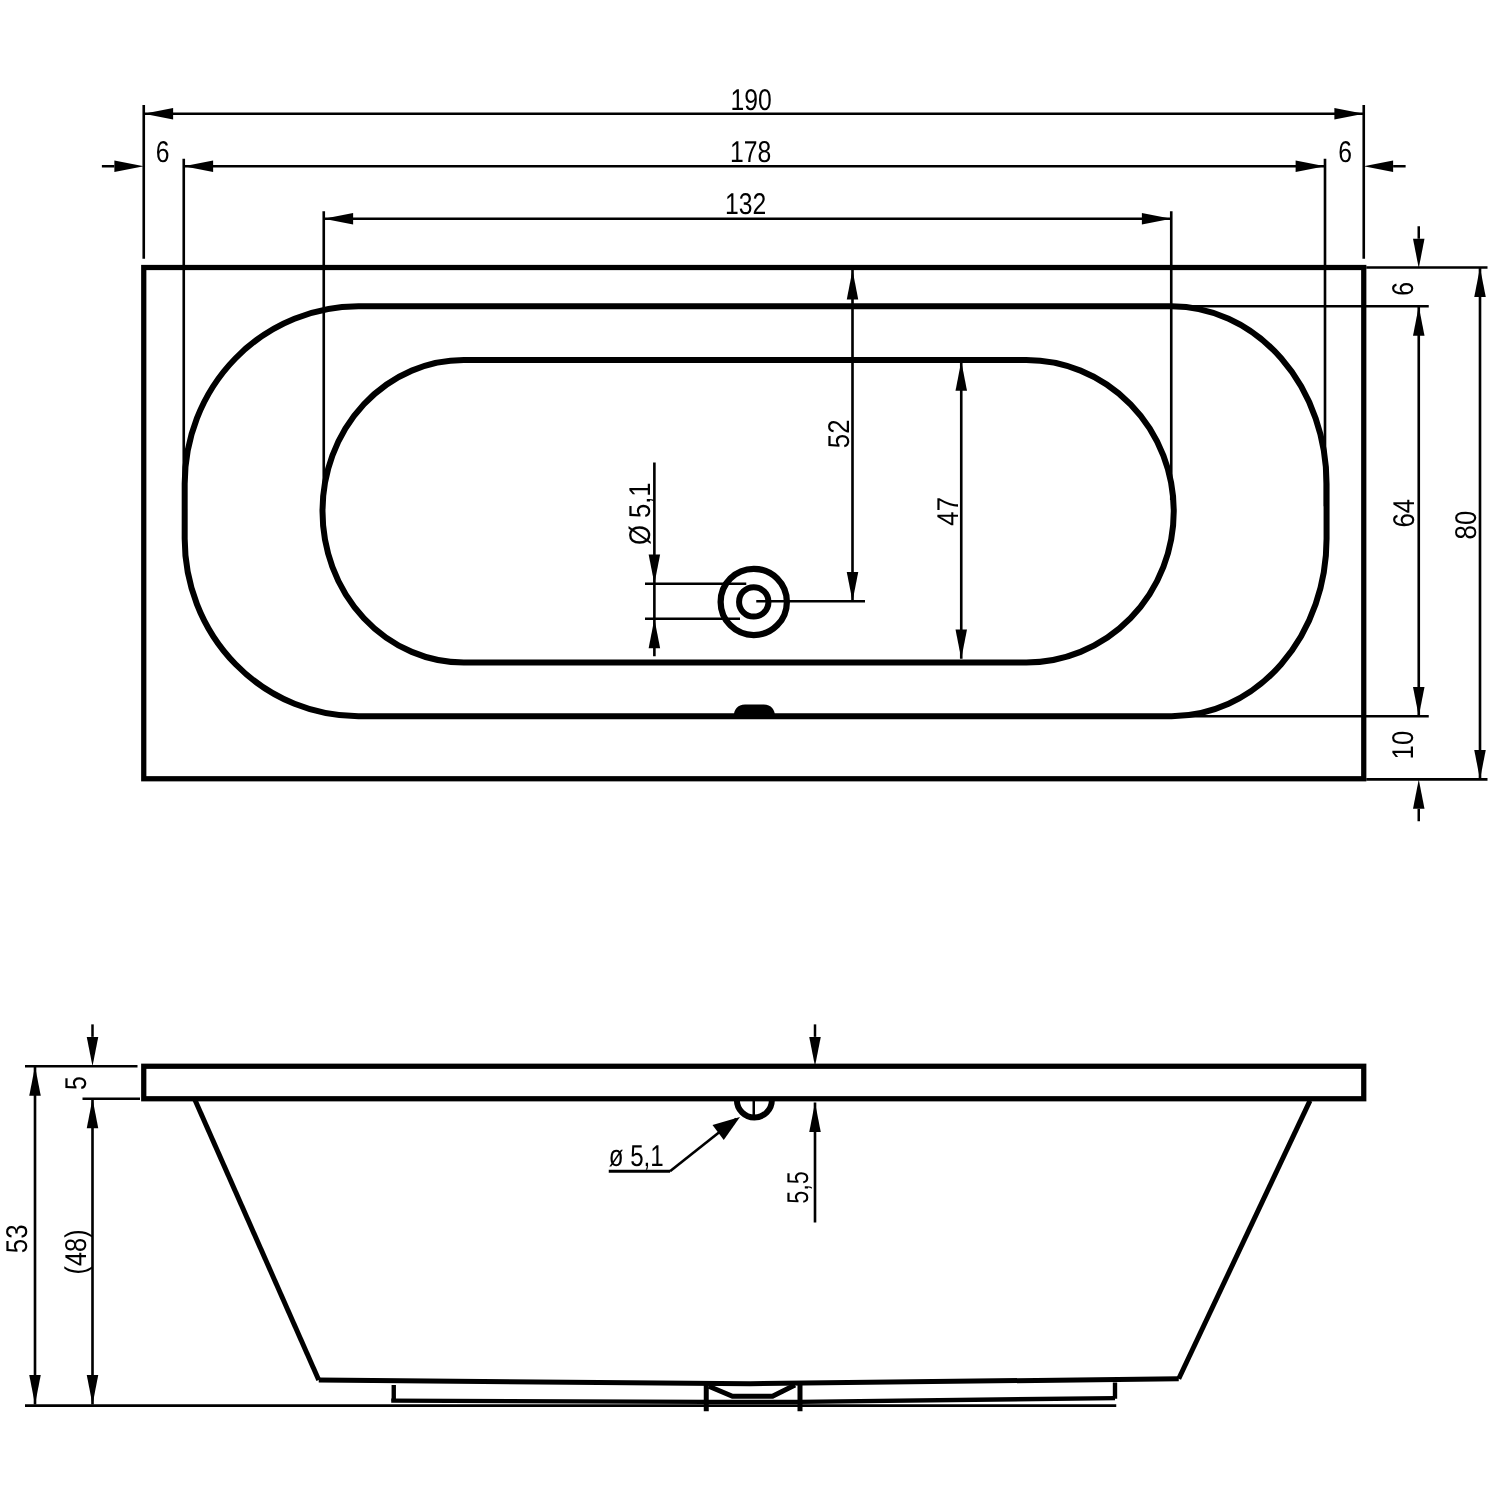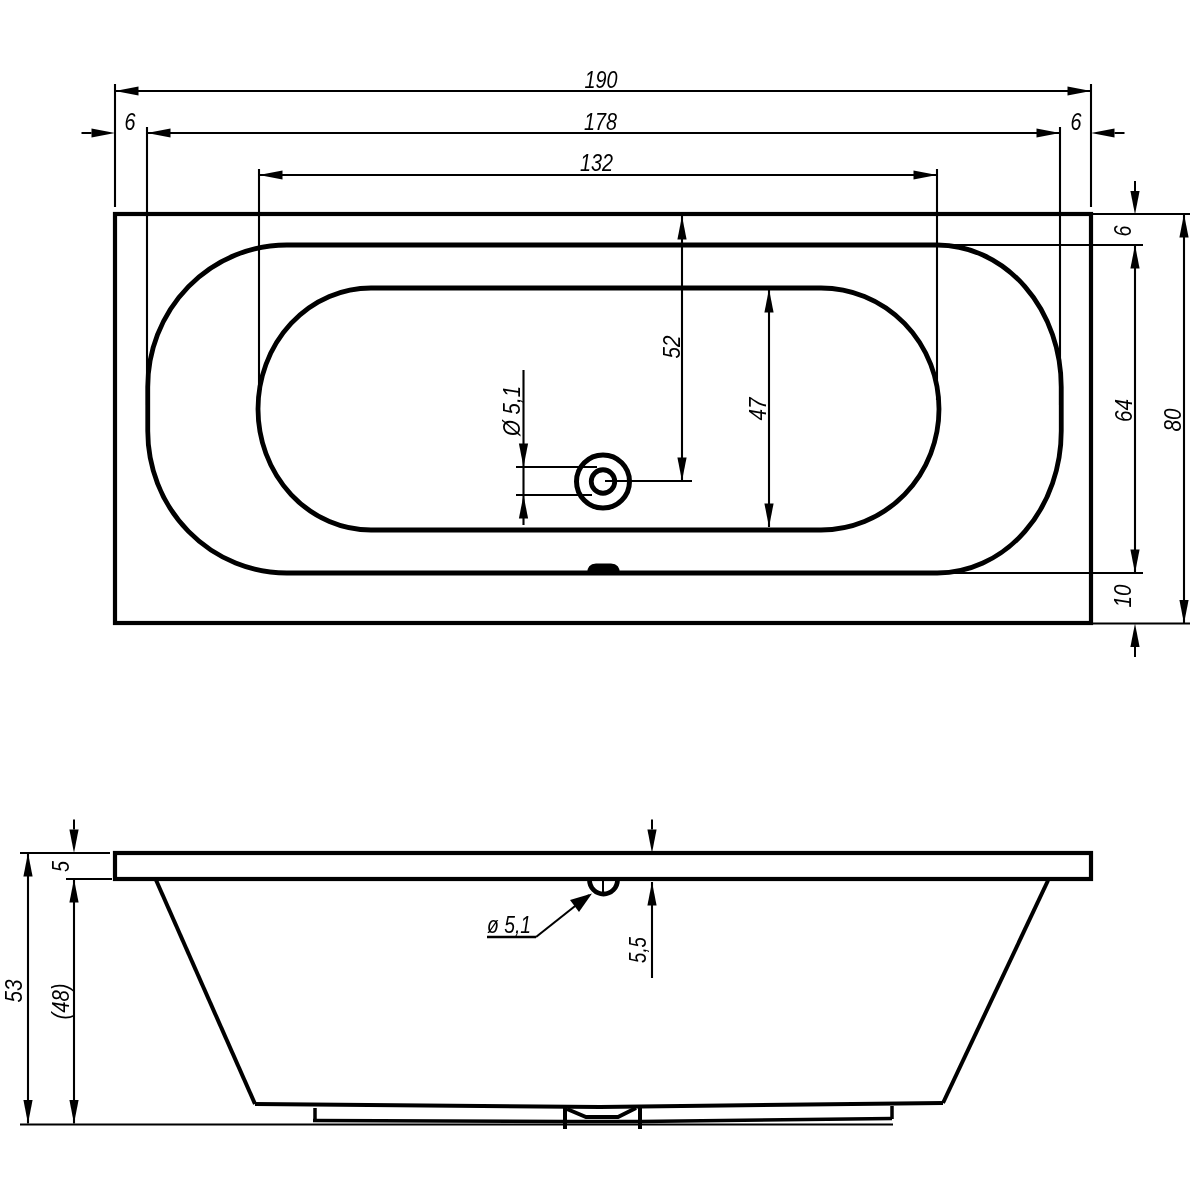--- a/index.html
+++ b/index.html
@@ -1,16 +1,16 @@
 <!DOCTYPE html>
 <html><head>
 <meta charset="utf-8">
 <style>
   html,body{margin:0;padding:0;background:#ffffff;}
-  .page{width:1200px;height:1200px;position:relative;background:#ffffff;font-style:italic;}
+  .page{width:1200px;height:1200px;position:relative;background:#ffffff;}
   text{font-family:"Liberation Sans", sans-serif;fill:#000;}
 </style>
 </head>
 <body>
 <div class="page">
 <svg width="1200" height="1200" viewBox="0 0 1200 1200">
 
   <rect x="0" y="0" width="1200" height="1200" fill="#ffffff"></rect>
 
   <rect x="115" y="214" width="976" height="409" fill="none" stroke="#000" stroke-width="4.2"></rect>

